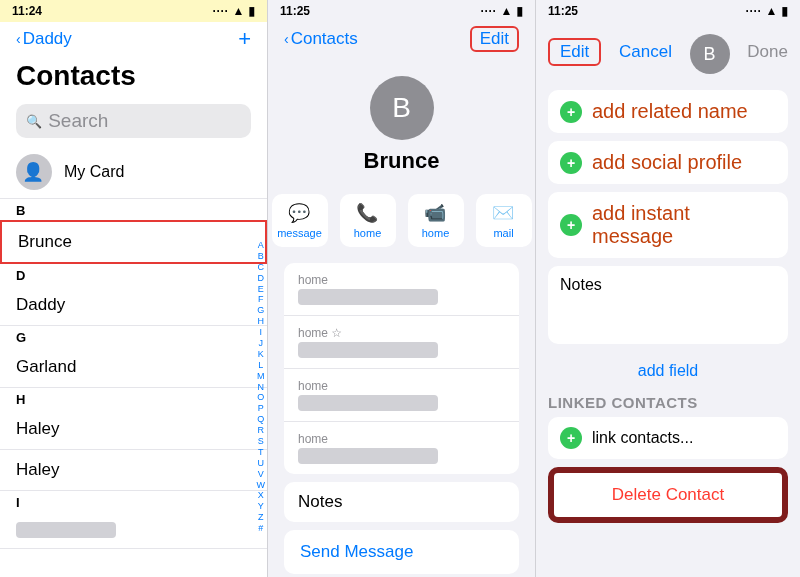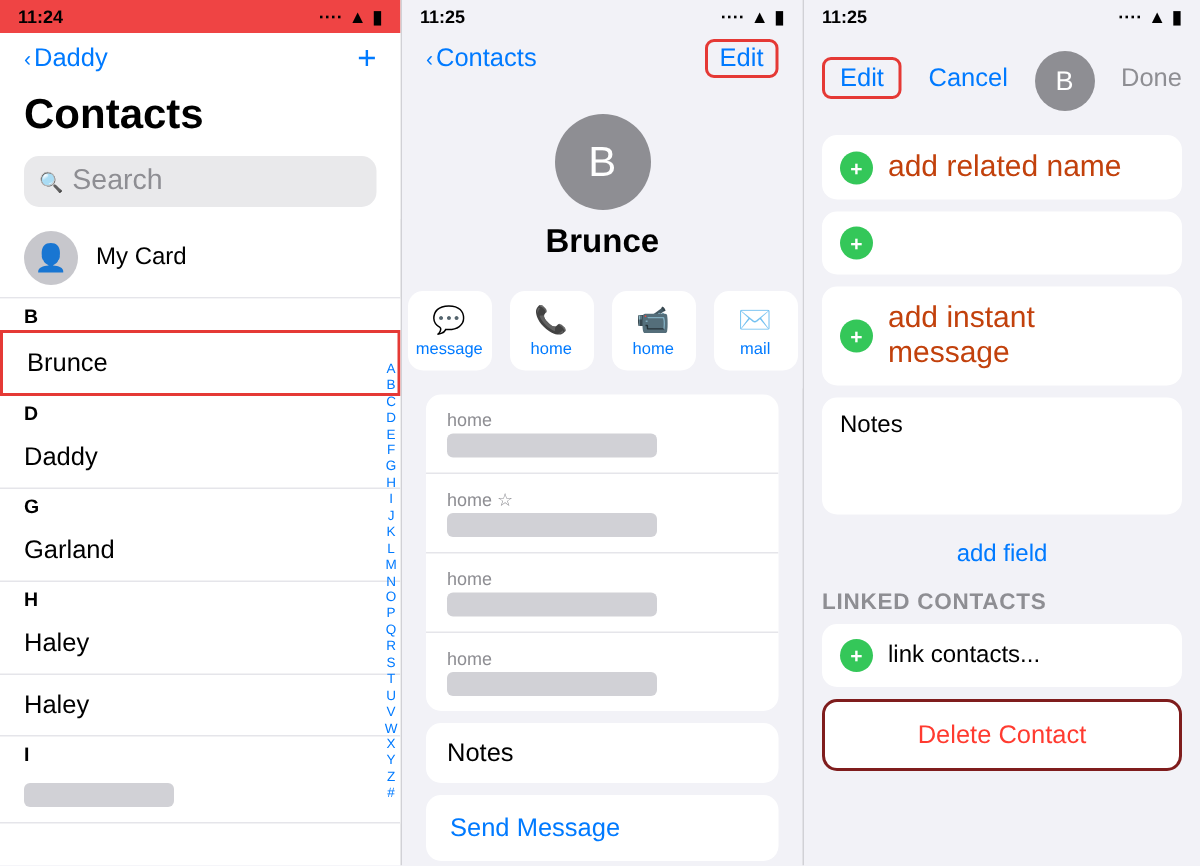--- a/index.html
+++ b/index.html
@@ -29,21 +29,21 @@
       background: #fff;
     }
 
     .status-bar {
       display: flex;
       justify-content: space-between;
       align-items: center;
       padding: 4px 12px;
       font-size: 12px;
       font-weight: 600;
-      background: #ef4444;
+      background: #fef9c3;
       height: 22px;
     }
 
     .status-bar-icons {
       display: flex;
       gap: 4px;
       align-items: center;
     }
 
     .header-bar {
@@ -409,21 +409,21 @@
       padding: 10px 12px;
       gap: 10px;
     }
 
     .delete-contact-row {
       background: #fff;
       border-radius: 10px;
       margin: 0 12px;
       padding: 12px;
       text-align: center;
-      border: 2px solid #7f1d1d;
+      border: 6px solid #7f1d1d;
     }
 
     .delete-contact-text {
       color: #ff3b30;
       font-size: 17px;
     }
 
     .panel-scroll {
       overflow-y: auto;
       flex: 1;
@@ -633,20 +633,21 @@
     <div class="edit-section">
       <div class="edit-row">
         <div class="add-circle">+</div>
         <span class="edit-row-text">add related name</span>
       </div>
     </div>
 
     <div class="edit-section">
       <div class="edit-row">
         <div class="add-circle">+</div>
+        <span class="edit-row-text">add social profile</span>
       </div>
     </div>
 
     <div class="edit-section">
       <div class="edit-row">
         <div class="add-circle">+</div>
         <span class="edit-row-text">add instant message</span>
       </div>
     </div>
 

